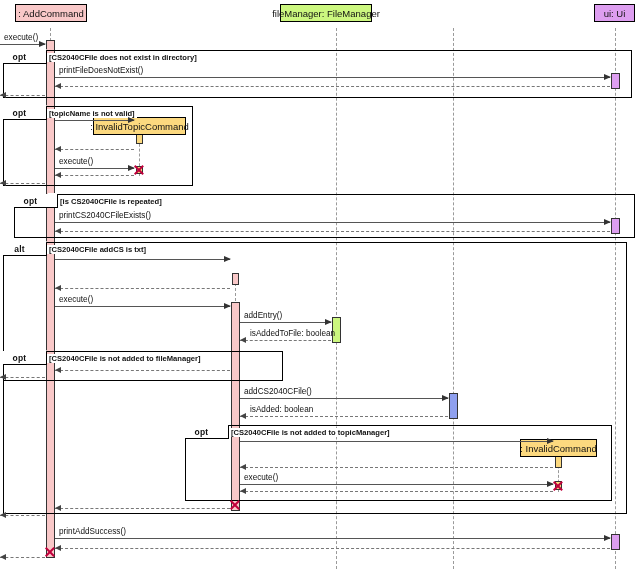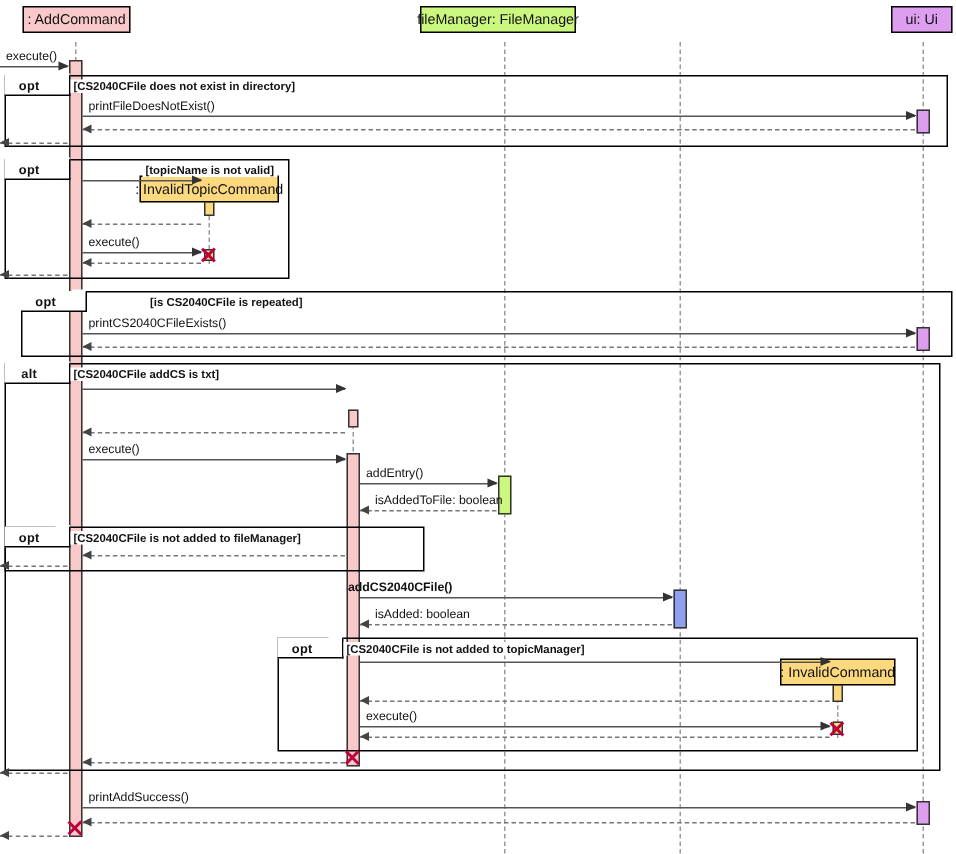--- a/index.html
+++ b/index.html
@@ -64,32 +64,32 @@
     <div class="act" style="left: 230.5px; top: 302px; width: 9px; height: 209px; background: rgb(249, 200, 200);"></div>
     <div class="act" style="left: 331.5px; top: 317px; width: 9px; height: 26px; background: rgb(204, 247, 127);"></div>
     <div class="act" style="left: 448.5px; top: 393px; width: 9px; height: 26px; background: rgb(143, 160, 239);"></div>
     <div class="act" style="left: 554.5px; top: 456px; width: 7px; height: 12px; background: rgb(252, 217, 127);"></div>
     <div class="act" style="left: 554.5px; top: 481px; width: 7px; height: 9px; background: rgb(252, 217, 127);"></div>
     <div class="act" style="left: 610.5px; top: 73px; width: 9px; height: 16px; background: rgb(221, 158, 240);"></div>
     <div class="act" style="left: 610.5px; top: 218px; width: 9px; height: 16px; background: rgb(221, 158, 240);"></div>
     <div class="act" style="left: 610.5px; top: 534px; width: 9px; height: 16px; background: rgb(221, 158, 240);"></div>
     <div class="plabel" style="left: 15px; top: 4px; width: 72px; background: rgb(249, 200, 200);">: AddCommand</div>
     <div class="plabel" style="left: 93px; top: 117px; width: 93px; background: rgb(252, 217, 127);">: InvalidTopicCommand</div>
-    <div class="plabel" style="left: 280px; top: 4px; width: 104px; background: rgb(204, 247, 127);">fileManager: FileManager</div>
+    <div class="plabel" style="left: 280px; top: 4px; width: 92px; background: rgb(204, 247, 127);">fileManager: FileManager</div>
     <div class="plabel" style="left: 520px; top: 439px; width: 77px; background: rgb(252, 217, 127);">: InvalidCommand</div>
     <div class="plabel" style="left: 594px; top: 4px; width: 41px; background: rgb(221, 158, 240);">ui: Ui</div>
     <div class="frag" style="left: 3px; top: 50px; width: 629px; height: 48px;"></div>
     <div class="fragtab" style="left: 3px; top: 50px; width: 44px; background: rgb(255, 255, 255);">opt</div>
     <div class="guard" style="left: 47px; top: 53px; background: rgb(255, 255, 255); padding: 0px 2px;">[CS2040CFile does not exist in directory]</div>
     <div class="frag" style="left: 3px; top: 106px; width: 190px; height: 80px;"></div>
     <div class="fragtab" style="left: 3px; top: 106px; width: 44px; background: rgb(255, 255, 255);">opt</div>
-    <div class="guard" style="left: 47px; top: 109px; background: rgb(255, 255, 255); padding: 0px 2px; margin-left: 48px;">[topicName is not valid]</div>
+    <div class="guard" style="left: 47px; top: 109px; background: rgb(255, 255, 255); padding: 0px 2px;">[topicName is not valid]</div>
     <div class="frag" style="left: 14px; top: 194px; width: 621px; height: 44px;"></div>
     <div class="fragtab" style="left: 14px; top: 194px; width: 44px; background: rgb(255, 255, 255);">opt</div>
-    <div class="guard" style="left: 58px; top: 197px; background: rgb(255, 255, 255); padding: 0px 2px; margin-left: 40px;">[is CS2040CFile is repeated]</div>
+    <div class="guard" style="left: 58px; top: 197px; background: rgb(255, 255, 255); padding: 0px 2px;">[is CS2040CFile is repeated]</div>
     <div class="frag" style="left: 3px; top: 242px; width: 624px; height: 272px;"></div>
     <div class="fragtab" style="left: 3px; top: 242px; width: 44px; background: rgb(255, 255, 255);">alt</div>
     <div class="guard" style="left: 47px; top: 245px; background: rgb(255, 255, 255); padding: 0px 2px;">[CS2040CFile addCS is txt]</div>
     <div class="frag" style="left: 3px; top: 351px; width: 280px; height: 30px;"></div>
     <div class="fragtab" style="left: 3px; top: 351px; width: 44px; background: rgb(255, 255, 255);">opt</div>
     <div class="guard" style="left: 47px; top: 354px; background: rgb(255, 255, 255); padding: 0px 2px;">[CS2040CFile is not added to fileManager]</div>
     <div class="frag" style="left: 185px; top: 425px; width: 427px; height: 76px;"></div>
     <div class="fragtab" style="left: 185px; top: 425px; width: 44px; background: rgb(255, 255, 255);">opt</div>
     <div class="guard" style="left: 229px; top: 428px; background: rgb(255, 255, 255); padding: 0px 2px;">[CS2040CFile is not added to topicManager]</div>
     <div class="msgline" style="left: 0px; top: 44px; width: 45px;"></div>
@@ -130,21 +130,21 @@
     <div class="mlabel" style="left: 244px; top: 311px;">addEntry()</div>
     <div class="msgdash" style="left: 240px; top: 340px; width: 91px;"></div>
     <div class="arrowLthin" style="left: 240px; top: 337px;"></div>
     <div class="mlabel" style="left: 250px; top: 329px;">isAddedToFile: boolean</div>
     <div class="msgdash" style="left: 55px; top: 370px; width: 175px;"></div>
     <div class="arrowLthin" style="left: 55px; top: 367px;"></div>
     <div class="msgdash" style="left: 0px; top: 377px; width: 45px;"></div>
     <div class="arrowLthin" style="left: 0px; top: 374px;"></div>
     <div class="msgline" style="left: 240px; top: 398px; width: 208px;"></div>
     <div class="arrowR" style="left: 442px; top: 395px;"></div>
-    <div class="mlabel" style="left: 232px; top: 387px; font-weight: bold;">addCS2040CFile()</div>
+    <div class="mlabel" style="left: 244px; top: 387px;">addCS2040CFile()</div>
     <div class="msgdash" style="left: 240px; top: 416px; width: 208px;"></div>
     <div class="arrowLthin" style="left: 240px; top: 413px;"></div>
     <div class="mlabel" style="left: 250px; top: 405px;">isAdded: boolean</div>
     <div class="msgline" style="left: 240px; top: 441px; width: 313px;"></div>
     <div class="arrowR" style="left: 547px; top: 438px;"></div>
     <div class="msgdash" style="left: 240px; top: 467px; width: 313px;"></div>
     <div class="arrowLthin" style="left: 240px; top: 464px;"></div>
     <div class="msgline" style="left: 240px; top: 484px; width: 313px;"></div>
     <div class="arrowR" style="left: 547px; top: 481px;"></div>
     <div class="mlabel" style="left: 244px; top: 473px;">execute()</div>

